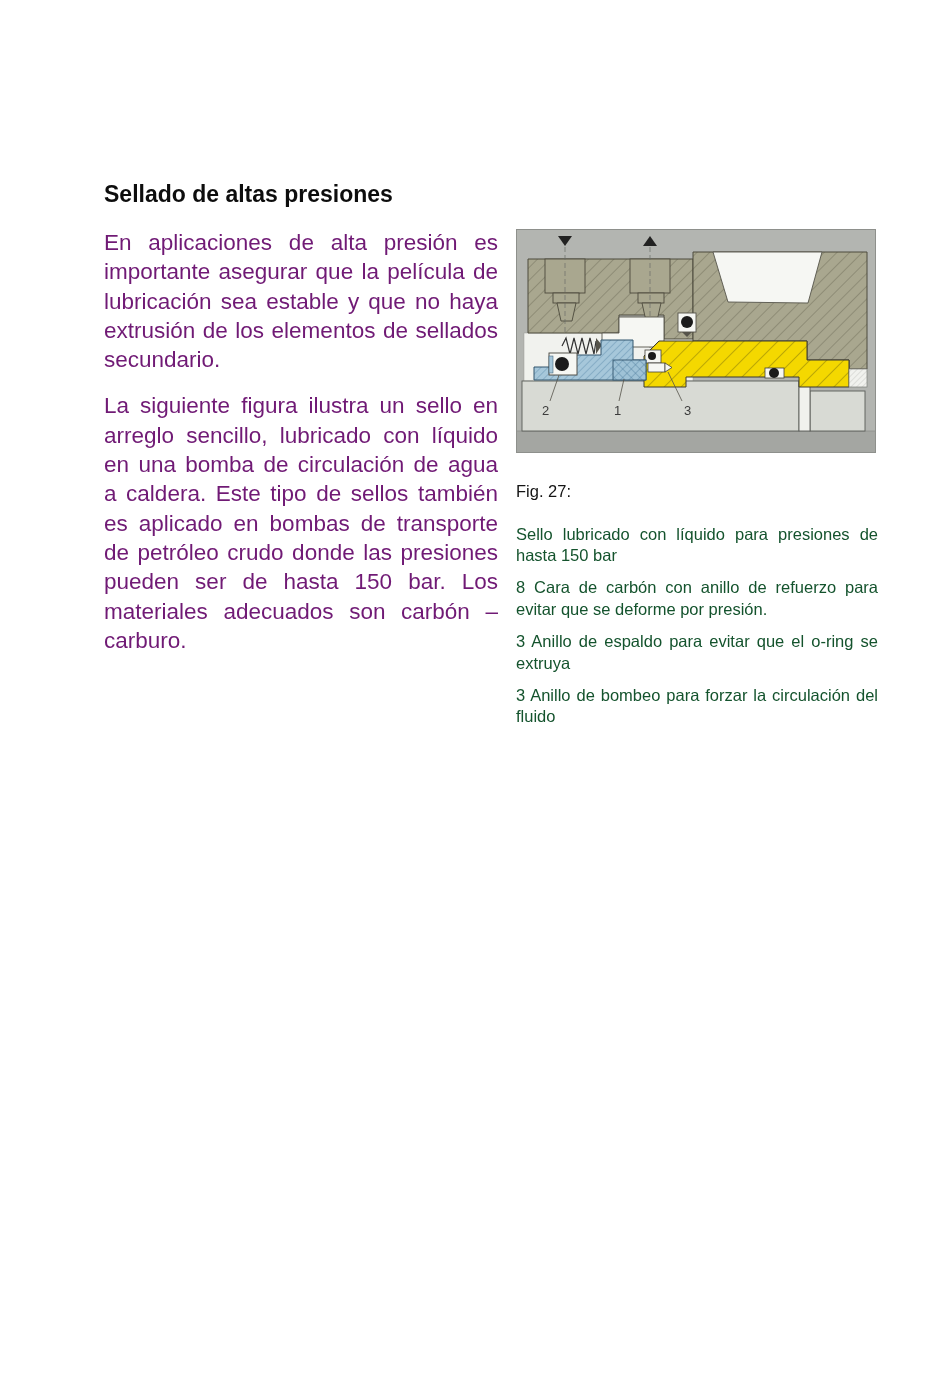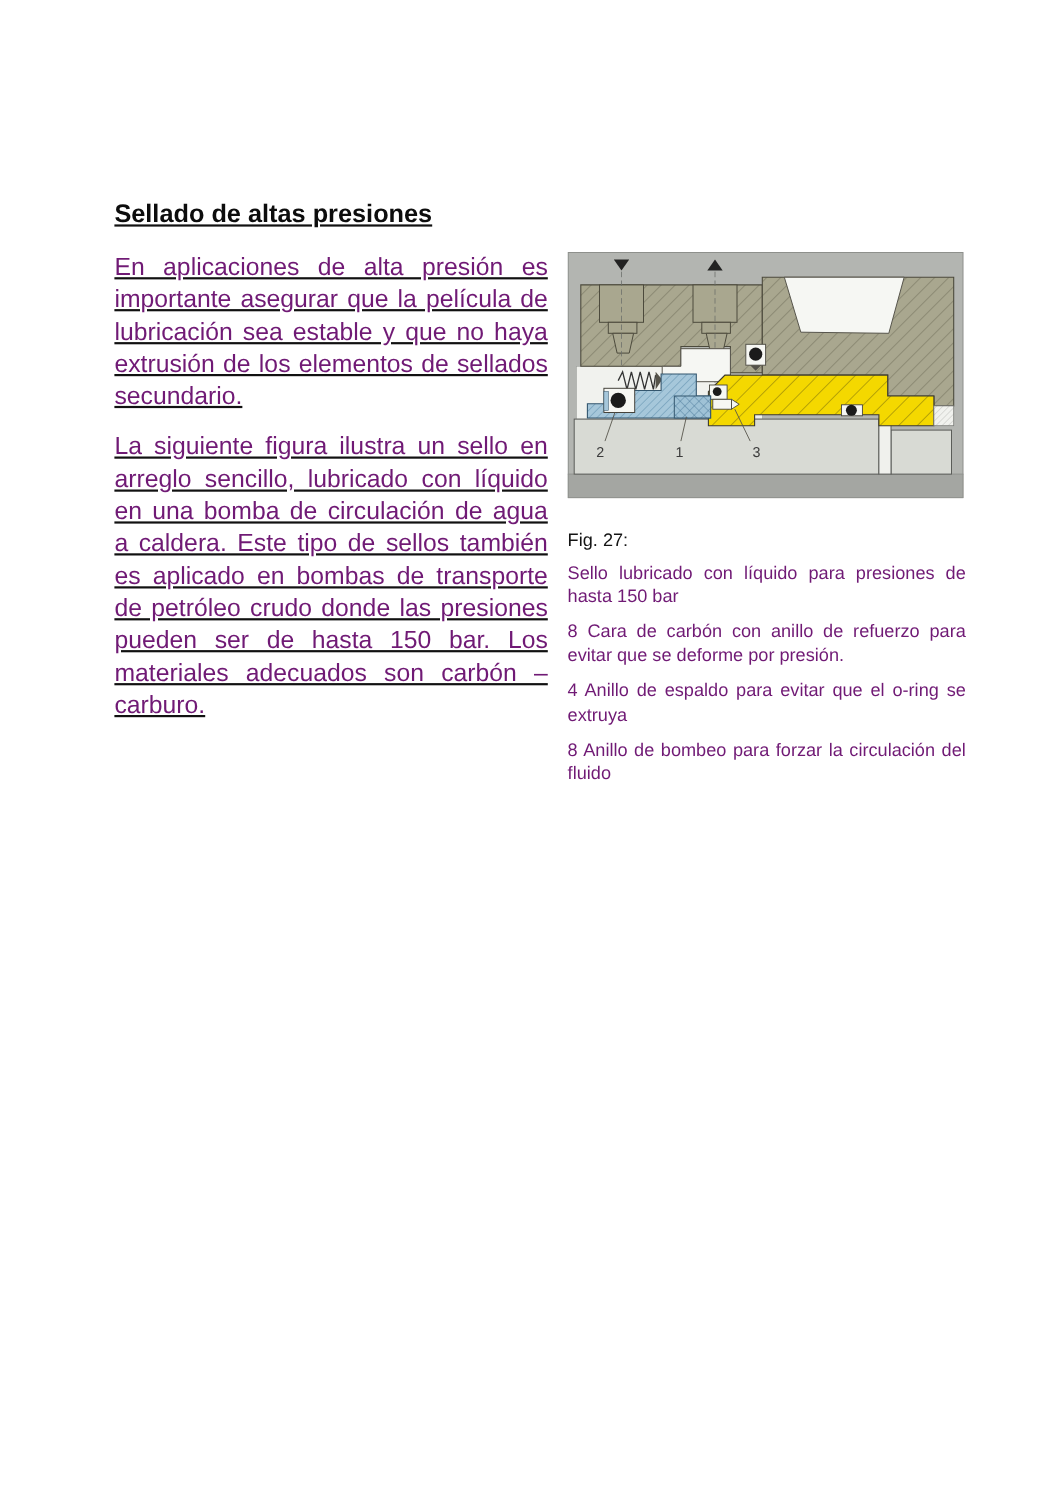--- a/index.html
+++ b/index.html
@@ -1,36 +1,36 @@
 <!DOCTYPE html>
 <html><head>
 <meta charset="utf-8">
 <style>
   html,body{margin:0;padding:0;}
   body{
     width:950px;height:1374px;background:#ffffff;position:relative;
     font-family:"Liberation Sans","DejaVu Sans",sans-serif;color:#111;
     overflow:hidden;
   }
-  .left-col{position:absolute;left:104px;top:180px;width:394px;text-decoration:underline;}
+  .left-col{position:absolute;left:104px;top:180px;width:394px;}
   .left-col h1{
     font-size:23px;font-weight:bold;line-height:28px;margin:0 0 20px 0;color:#0d0d0d;
   }
   .left-col p{
     font-size:22.5px;line-height:29.3px;margin:0 0 17px 0;
     text-align:justify;color:#701a75;
   }
   .right-col{position:absolute;left:516px;top:229px;width:362px;}
   .fig-image{display:block;margin:0 0 28px 0;}
   .fig-label{
-    font-size:16.5px;line-height:21.6px;margin:0 0 8px 0;color:#141414;
+    font-size:16.5px;line-height:21.6px;margin:0 0 21px 0;color:#141414;
   }
   .fig-caption,.fig-callout{
     font-size:16.5px;line-height:21.6px;margin:0 0 10.5px 0;
-    text-align:justify;color:#701a75;
+    text-align:justify;color:#14532d;
   }
   svg text{font-family:"Liberation Sans","DejaVu Sans",sans-serif;}
 </style>
 </head>
 <body>
 
 <div class="left-col">
   <h1>Sellado de altas presiones</h1>
   <p>En aplicaciones de alta presión es importante asegurar que la película de lubricación sea estable y que no haya extrusión de los elementos de sellados secundario.</p>
   <p>La siguiente figura ilustra un sello en arreglo sencillo, lubricado con líquido en una bomba de circulación de agua a caldera. Este tipo de sellos también es aplicado en bombas de transporte de petróleo crudo donde las presiones pueden ser de hasta 150 bar. Los materiales adecuados son carbón – carburo.</p>
@@ -144,15 +144,15 @@
     <text x="26" y="186" font-size="13" fill="#3c3c3c">2</text>
     <text x="98" y="186" font-size="13" fill="#3c3c3c">1</text>
     <text x="168" y="186" font-size="13" fill="#3c3c3c">3</text>
 
     <rect x="0.5" y="0.5" width="359" height="223" fill="none" stroke="#8e908c" stroke-width="1"></rect>
   </svg>
 
   <p class="fig-label">Fig. 27:</p>
   <p class="fig-caption">Sello lubricado con líquido para presiones de hasta 150 bar</p>
   <p class="fig-callout">8 Cara de carbón con anillo de refuerzo para evitar que se deforme por presión.</p>
-  <p class="fig-callout">4 Anillo de espaldo para evitar que el o-ring se extruya</p>
-  <p class="fig-callout">8 Anillo de bombeo para forzar la circulación del fluido</p>
+  <p class="fig-callout">3 Anillo de espaldo para evitar que el o-ring se extruya</p>
+  <p class="fig-callout">3 Anillo de bombeo para forzar la circulación del fluido</p>
 </div>
 
 </body></html>

